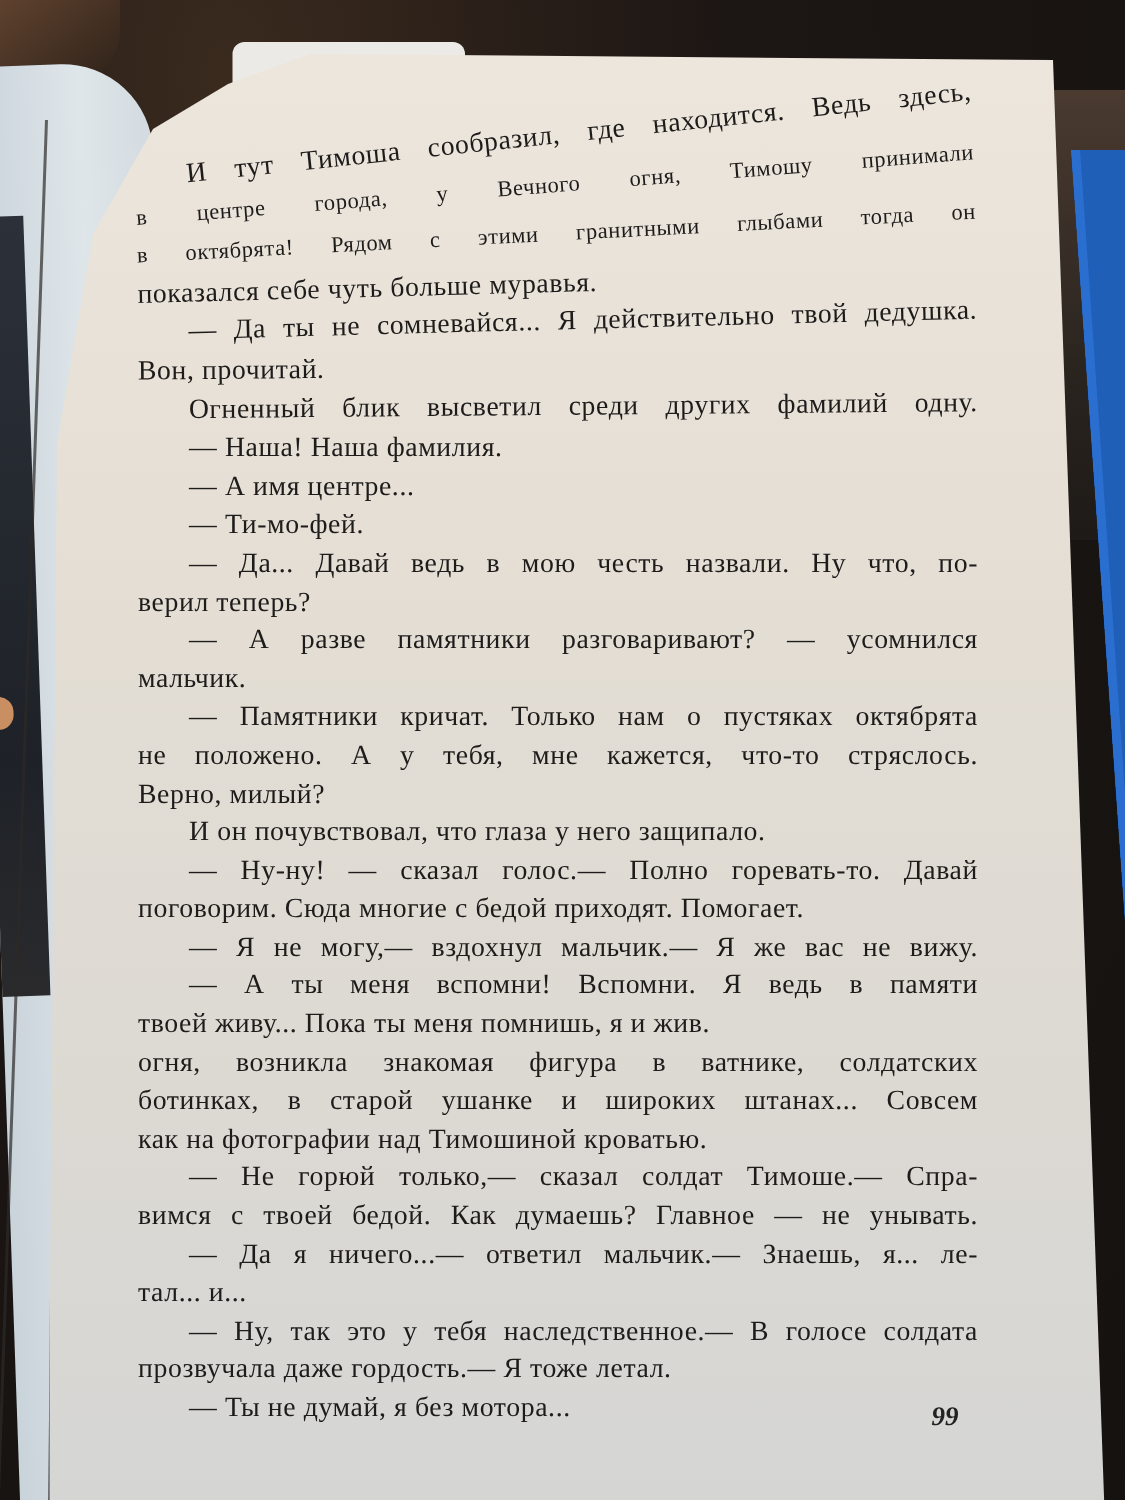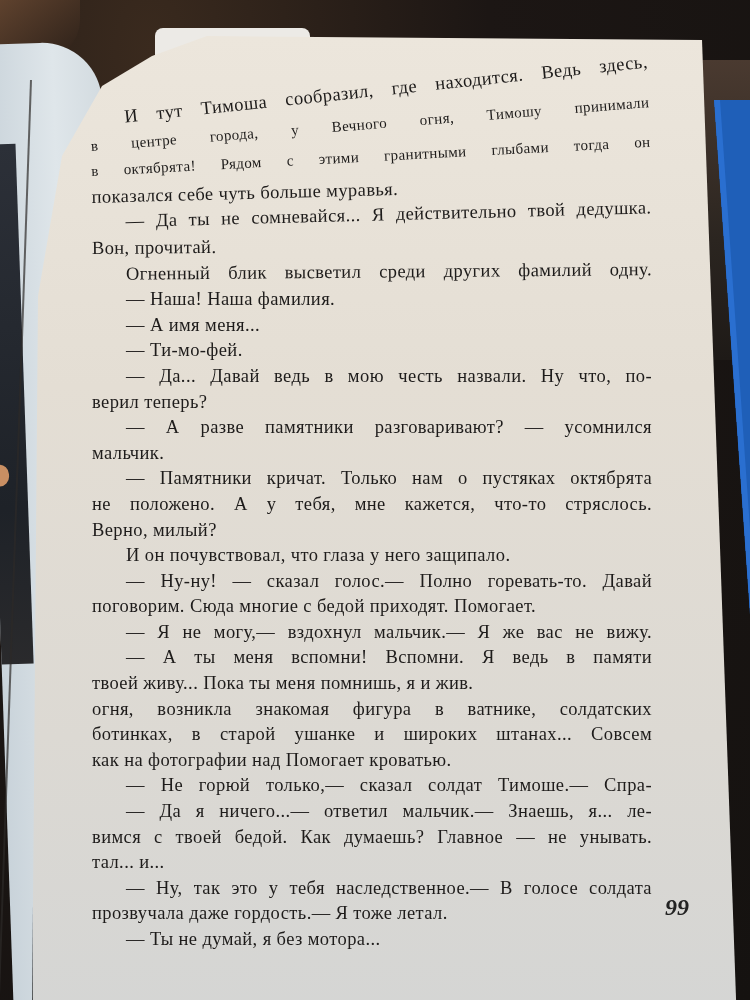--- a/index.html
+++ b/index.html
@@ -123,27 +123,26 @@
     
     .line.t1 { transform: rotate(-6deg); transform-origin: left bottom; }
     .line.t2 { transform: rotate(-4.5deg); transform-origin: left bottom; }
     .line.t3 { transform: rotate(-3deg); transform-origin: left bottom; }
     .line.t4 { transform: rotate(-1.5deg); transform-origin: left bottom; }
     .line.t5 { transform: rotate(-0.5deg); transform-origin: left bottom; }
     .line.small { font-size: 15px; }
     .page-number {
       position: absolute;
       left: 621px;
-      top: 894px;
+      top: 934px;
       font-family: "Liberation Serif", "DejaVu Serif", serif;
       font-style: italic;
       font-weight: bold;
-      font-size: 24px;
+      font-size: 18px;
       color: #222;
-      margin-left: 44px;
     }
   </style>
 </head>
 <body>
 
 <div class="scene">
   <div class="bg-bottle"></div>
   <div class="bg-right"></div>
   <div class="blue-cover"></div>
 
@@ -159,41 +158,41 @@
 
   <div class="text-block" id="text-block">
     <span class="line indent t1">И тут Тимоша сообразил, где находится. Ведь здесь,</span>
     <span class="line t2 small">в центре города, у Вечного огня, Тимошу принимали</span>
     <span class="line t3 small">в октябрята! Рядом с этими гранитными глыбами тогда он</span>
     <span class="line last t4">показался себе чуть больше муравья.</span>
     <span class="line indent t4">— Да ты не сомневайся... Я действительно твой дедушка.</span>
     <span class="line last t5">Вон, прочитай.</span>
     <span class="line indent t5">Огненный блик высветил среди других фамилий одну.</span>
     <span class="line indent last">— Наша! Наша фамилия.</span>
-    <span class="line indent last">— А имя меня...</span>
+    <span class="line indent last">— А имя центре...</span>
     <span class="line indent last">— Ти-мо-фей.</span>
     <span class="line indent">— Да... Давай ведь в мою честь назвали. Ну что, по-</span>
     <span class="line last">верил теперь?</span>
     <span class="line indent">— А разве памятники разговаривают? — усомнился</span>
     <span class="line last">мальчик.</span>
     <span class="line indent">— Памятники кричат. Только нам о пустяках октябрята</span>
     <span class="line">не положено. А у тебя, мне кажется, что-то стряслось.</span>
     <span class="line last">Верно, милый?</span>
     <span class="line indent last">И он почувствовал, что глаза у него защипало.</span>
     <span class="line indent">— Ну-ну! — сказал голос.— Полно горевать-то. Давай</span>
     <span class="line last">поговорим. Сюда многие с бедой приходят. Помогает.</span>
     <span class="line indent">— Я не могу,— вздохнул мальчик.— Я же вас не вижу.</span>
     <span class="line indent">— А ты меня вспомни! Вспомни. Я ведь в памяти</span>
     <span class="line last">твоей живу... Пока ты меня помнишь, я и жив.</span>
     <span class="line">огня, возникла знакомая фигура в ватнике, солдатских</span>
     <span class="line">ботинках, в старой ушанке и широких штанах... Совсем</span>
-    <span class="line last">как на фотографии над Помогает кроватью.</span>
+    <span class="line last">как на фотографии над Тимошиной кроватью.</span>
     <span class="line indent">— Не горюй только,— сказал солдат Тимоше.— Спра-</span>
+    <span class="line">вимся с твоей бедой. Как думаешь? Главное — не унывать.</span>
     <span class="line indent">— Да я ничего...— ответил мальчик.— Знаешь, я... ле-</span>
-    <span class="line">вимся с твоей бедой. Как думаешь? Главное — не унывать.</span>
     <span class="line last">тал... и...</span>
     <span class="line indent">— Ну, так это у тебя наследственное.— В голосе солдата</span>
     <span class="line last">прозвучала даже гордость.— Я тоже летал.</span>
     <span class="line indent last">— Ты не думай, я без мотора...</span>
   </div>
 
   <div class="page-number">99</div>
 </div>
 
 </body></html>

